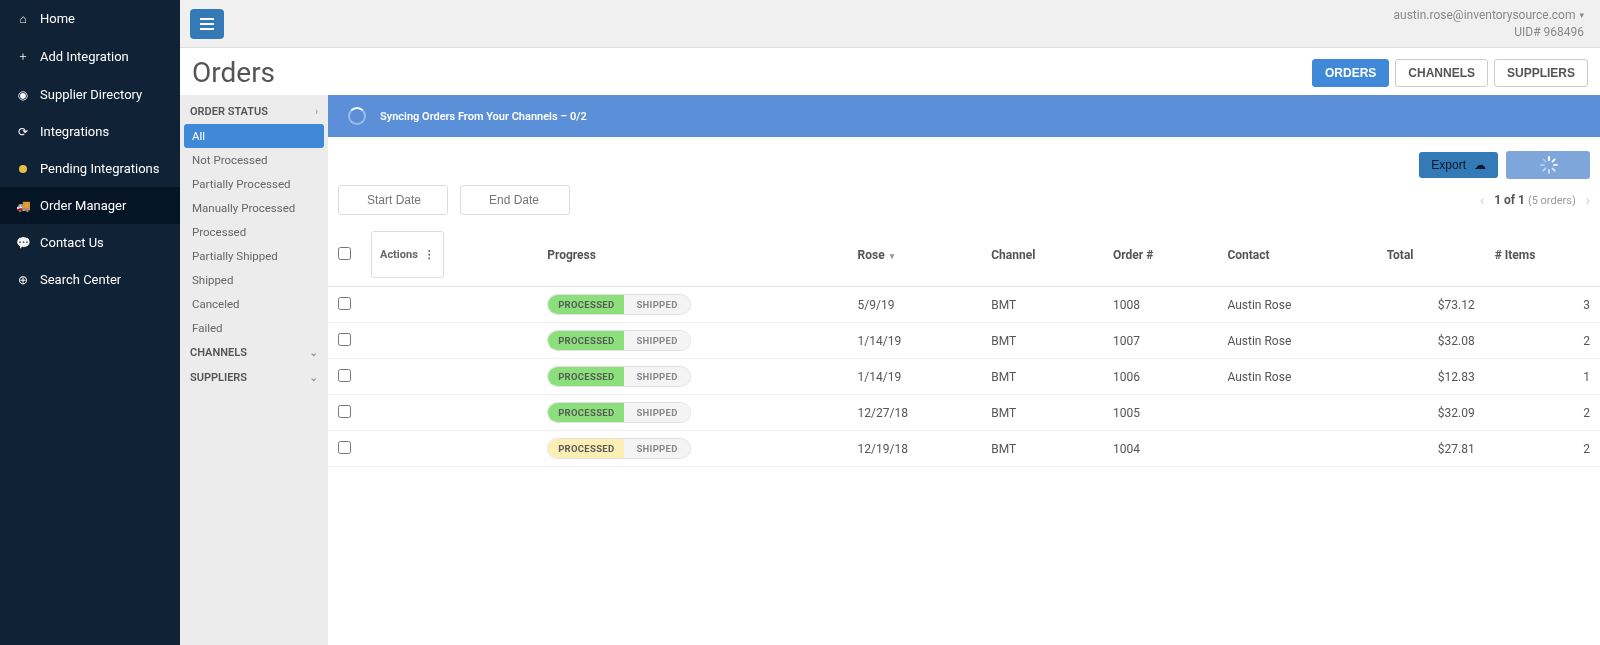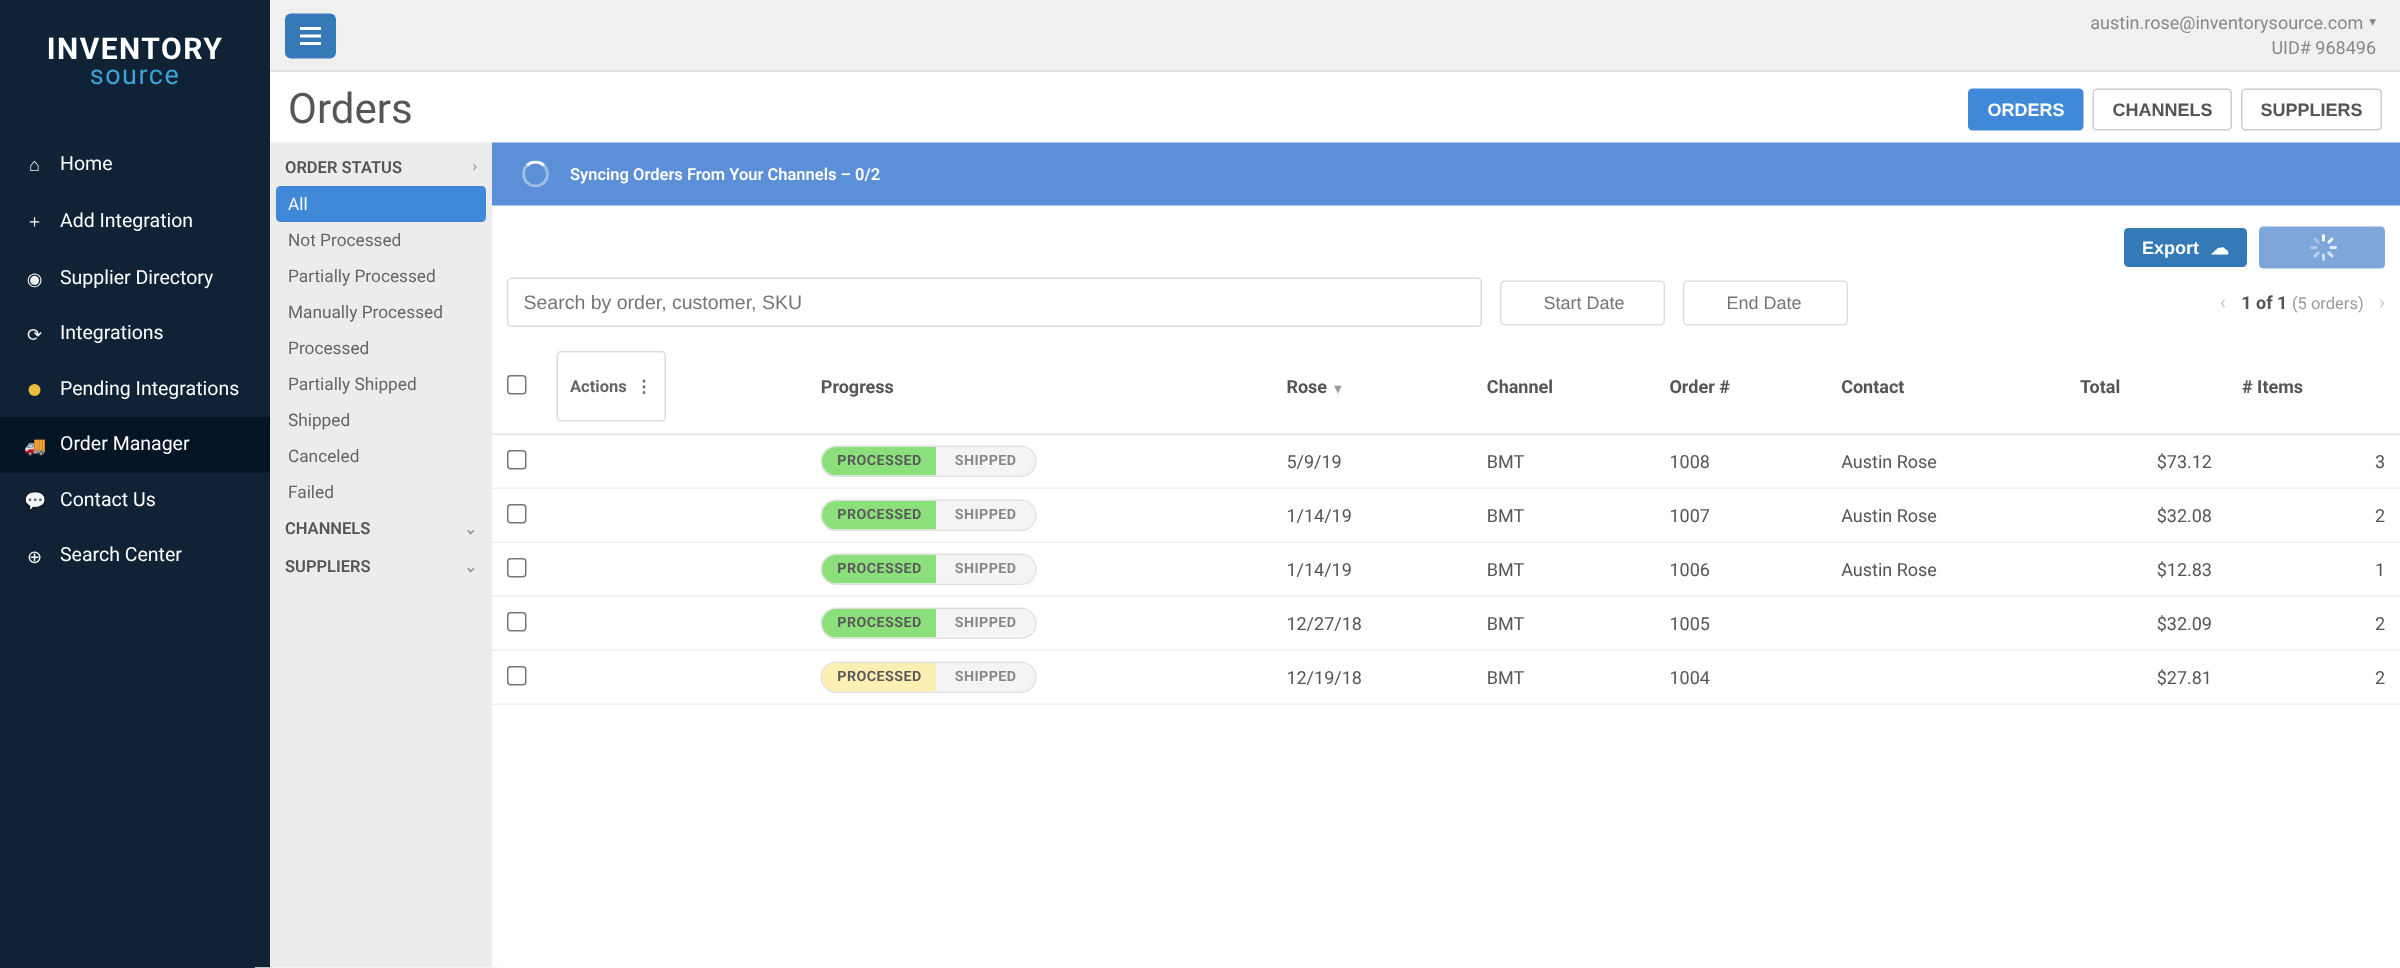--- a/index.html
+++ b/index.html
@@ -157,23 +157,23 @@
   }
   @keyframes spin { to { transform:rotate(360deg);} }
   .toolbar {
     display:flex;
     align-items:center;
     padding:14px 10px 6px 10px;
     gap:8px;
   }
   .spacer-grow { flex:1; }
   .export-btn {
-    background:#337ab7;color:#ffffff;border:none;border-radius:3px;
+    background:#337ab7;color:#0f172a;border:none;border-radius:3px;
     padding:6px 12px;font-size:12px;cursor:pointer;display:flex;align-items:center;gap:8px;
-    font-weight:700;
+    font-weight:400;
   }
   .loading-btn {
     width:84px;height:28px;background:#7ea6da;border-radius:3px;
     display:flex;align-items:center;justify-content:center;border:none;
   }
   .sun-spinner { width:18px;height:18px;position:relative; }
   .sun-spinner span{
     position:absolute;left:50%;top:0;width:2px;height:5px;background:#fff;border-radius:1px;
     transform-origin:1px 9px;opacity:0.3;
   }
@@ -230,24 +230,20 @@
   .pill-right {
     background:#f4f4f4;color:#888;padding:4px 12px;
   }
   input[type=checkbox]{cursor:pointer;}
   .sort-caret{font-size:9px;color:#999;margin-left:2px;}
 </style>
 </head>
 <body>
 
 <div class="sidebar">
-  <div class="logo">
-    <div class="logo-text1">INVENTORY</div>
-    <div class="logo-text2">source</div>
-  </div>
   <ul class="nav">
     <li class="nav-item">
       <span class="nav-icon">⌂</span>
       <span>Home</span>
     </li>
     <li class="nav-item">
       <span class="nav-icon">＋</span>
       <span>Add Integration</span>
     </li>
     <li class="nav-item">
@@ -354,21 +350,20 @@
               <span></span>
               <span></span>
               <span></span>
               <span></span>
               <span></span>
           </span>
         </button>
       </div>
 
       <div class="search-row">
-        <input class="search-input" placeholder="Search by order, customer, SKU" style="">
         <div class="date-wrap">
           <span class="cal-icon">📅</span>
           <input class="date-input" placeholder="Start Date" style="">
         </div>
         <div class="date-wrap">
           <span class="cal-icon">📅</span>
           <input class="date-input" placeholder="End Date" style="">
         </div>
         <div class="pager">
           <span class="chev-btn">‹</span>

